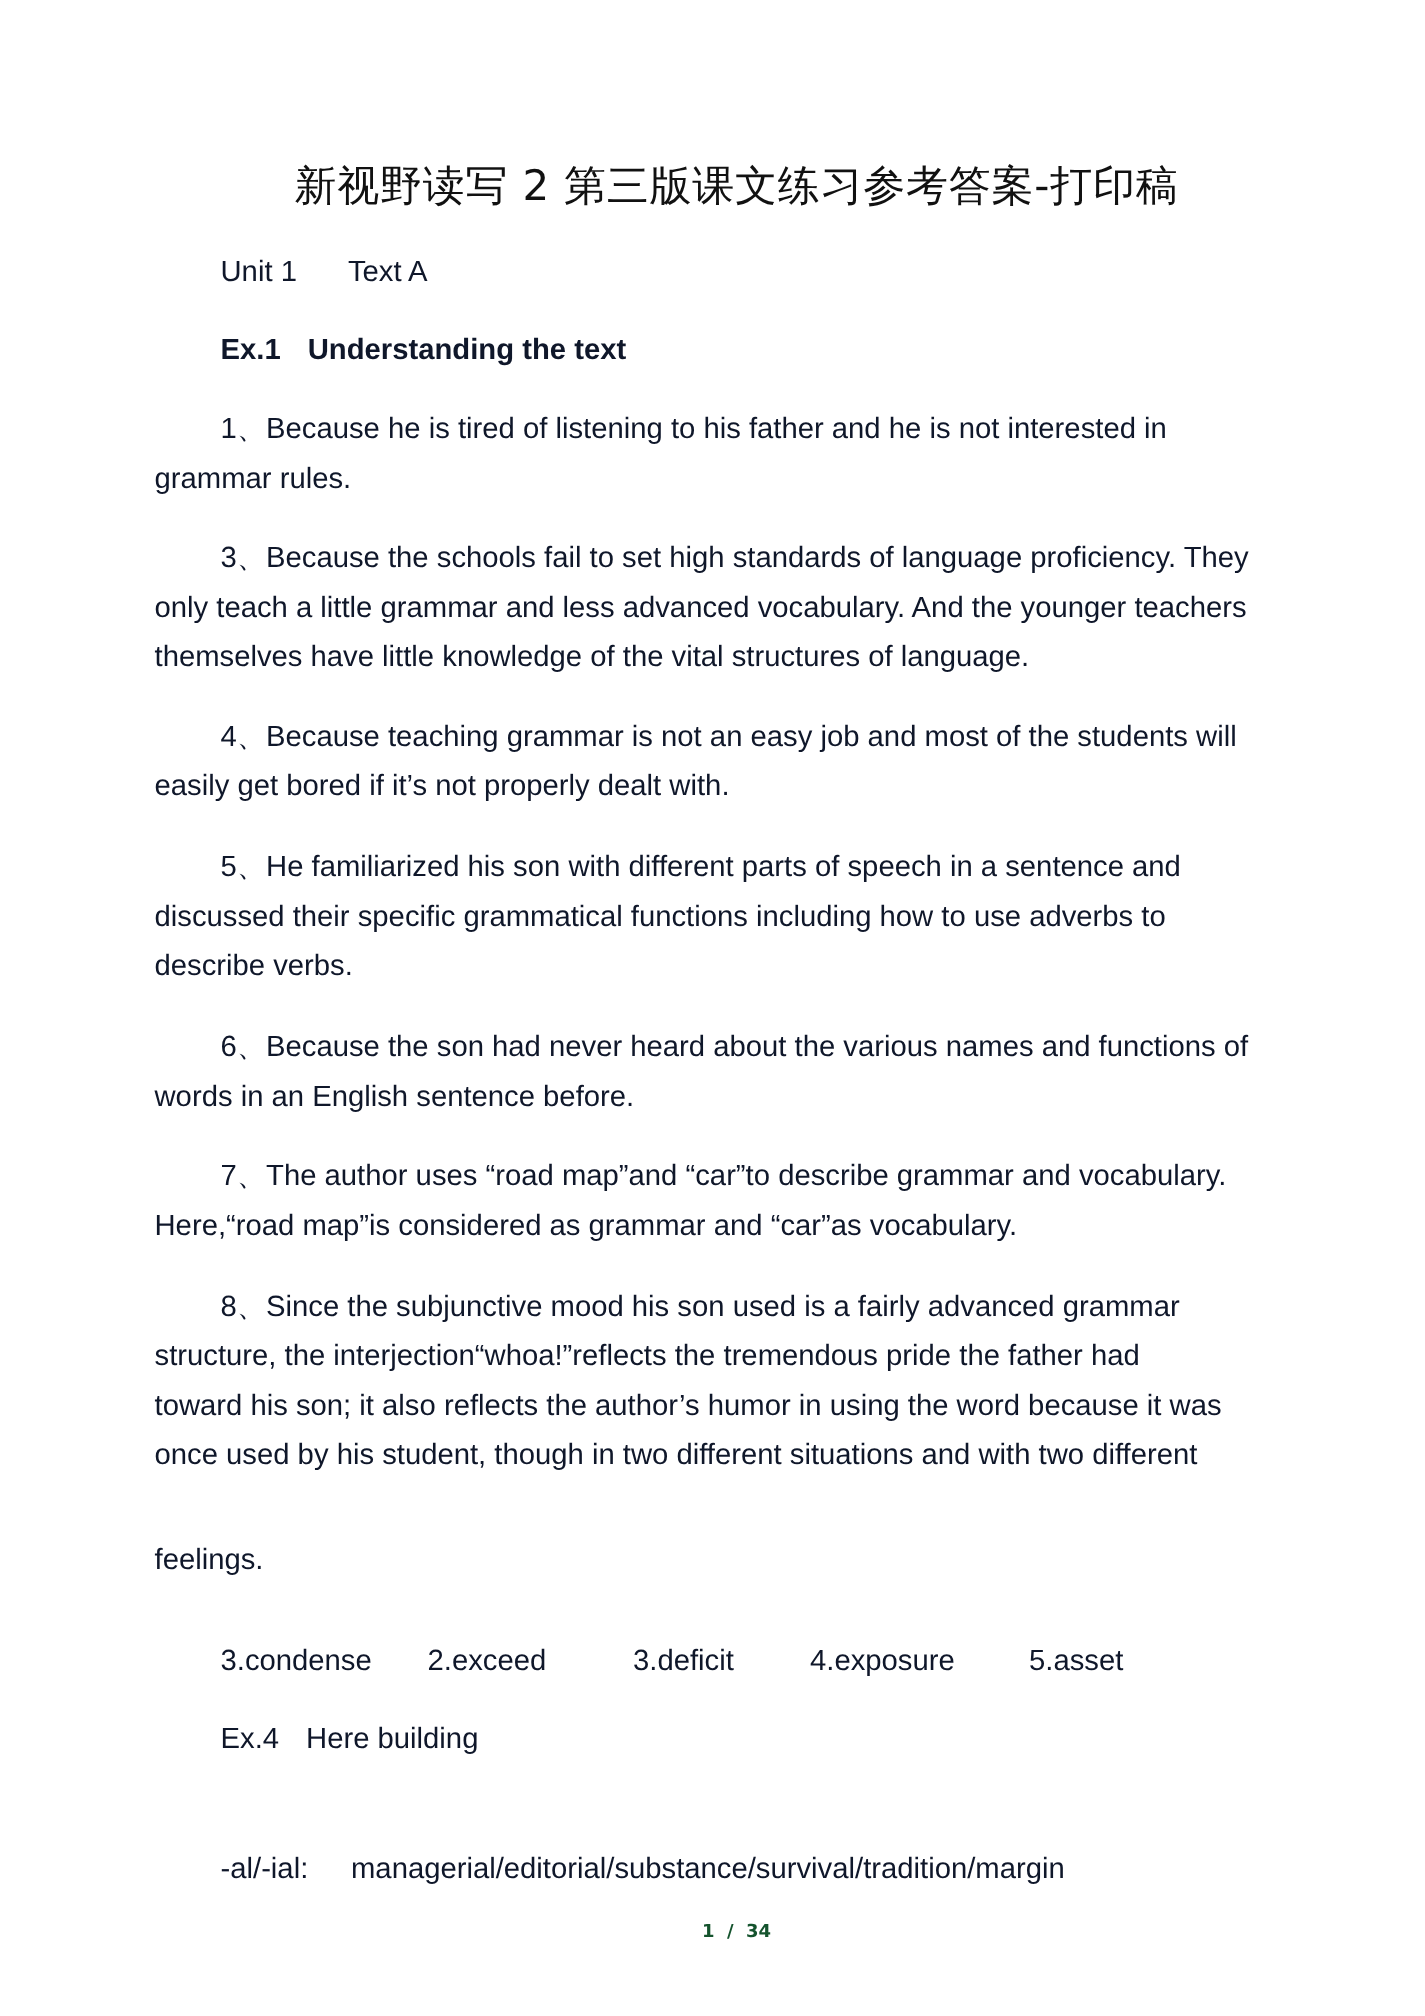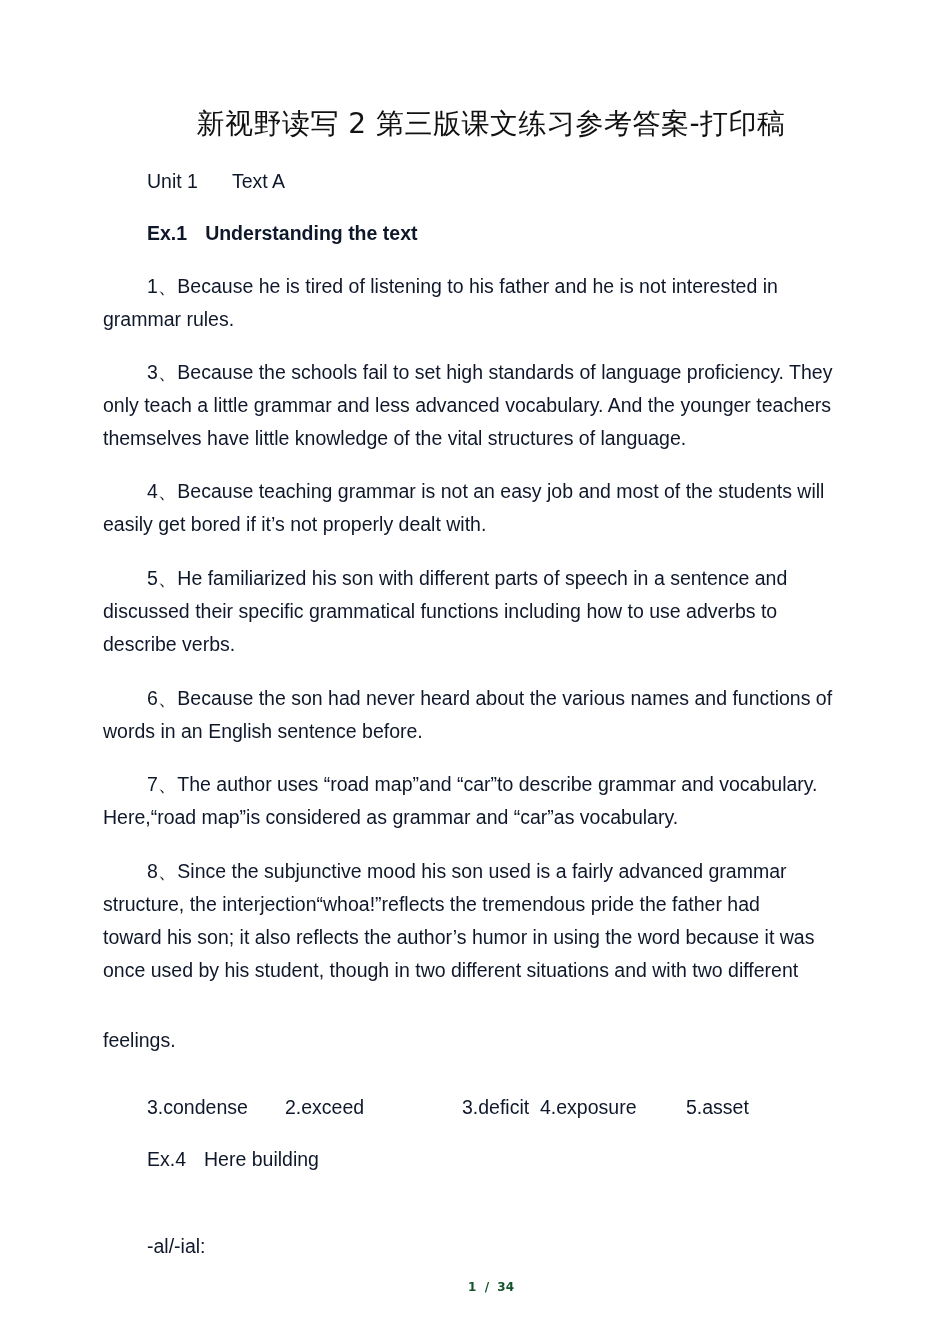--- a/index.html
+++ b/index.html
@@ -106,28 +106,29 @@
     <div class="line flush" style="top:888px;">structure, the interjection“whoa!”reflects the tremendous pride the father had</div>
     <div class="line flush" style="top:921px;">toward his son; it also reflects the author’s humor in using the word because it was</div>
     <div class="line flush" style="top:954px;">once used by his student, though in two different situations and with two different</div>
     <div class="line flush" style="top:987px;margin-top:37px;">feelings.</div>
   </div>
 
 
   <div class="line words-row" style="top:1091px; left:0; width:950px; height:33px;">
     <span style="left:131px;">3.condense</span>
     <span style="left:269px;">2.exceed</span>
-    <span style="left:406px;margin-left:40px;">3.deficit</span>
+    <span style="left:406px;">3.deficit</span>
     <span style="left:524px;">4.exposure</span>
     <span style="left:670px;">5.asset</span>
   </div>
 
   <div class="line indent" style="top:1143px;">
     <span>Ex.4</span><span class="gap" style="width:18px;"></span><span>Here building</span>
   </div>
 
   <div class="line words-row" style="top:1195px; left:0; width:950px; height:33px;margin-top:35px;">
     <span style="left:131px;">-al/-ial:</span>
+    <span style="left:218px;">managerial/editorial/substance/survival/tradition/margin</span>
   </div>
 
   <div class="footer" style="white-space:pre;">1  /  34</div>
 
 </div>
 
 </body></html>

